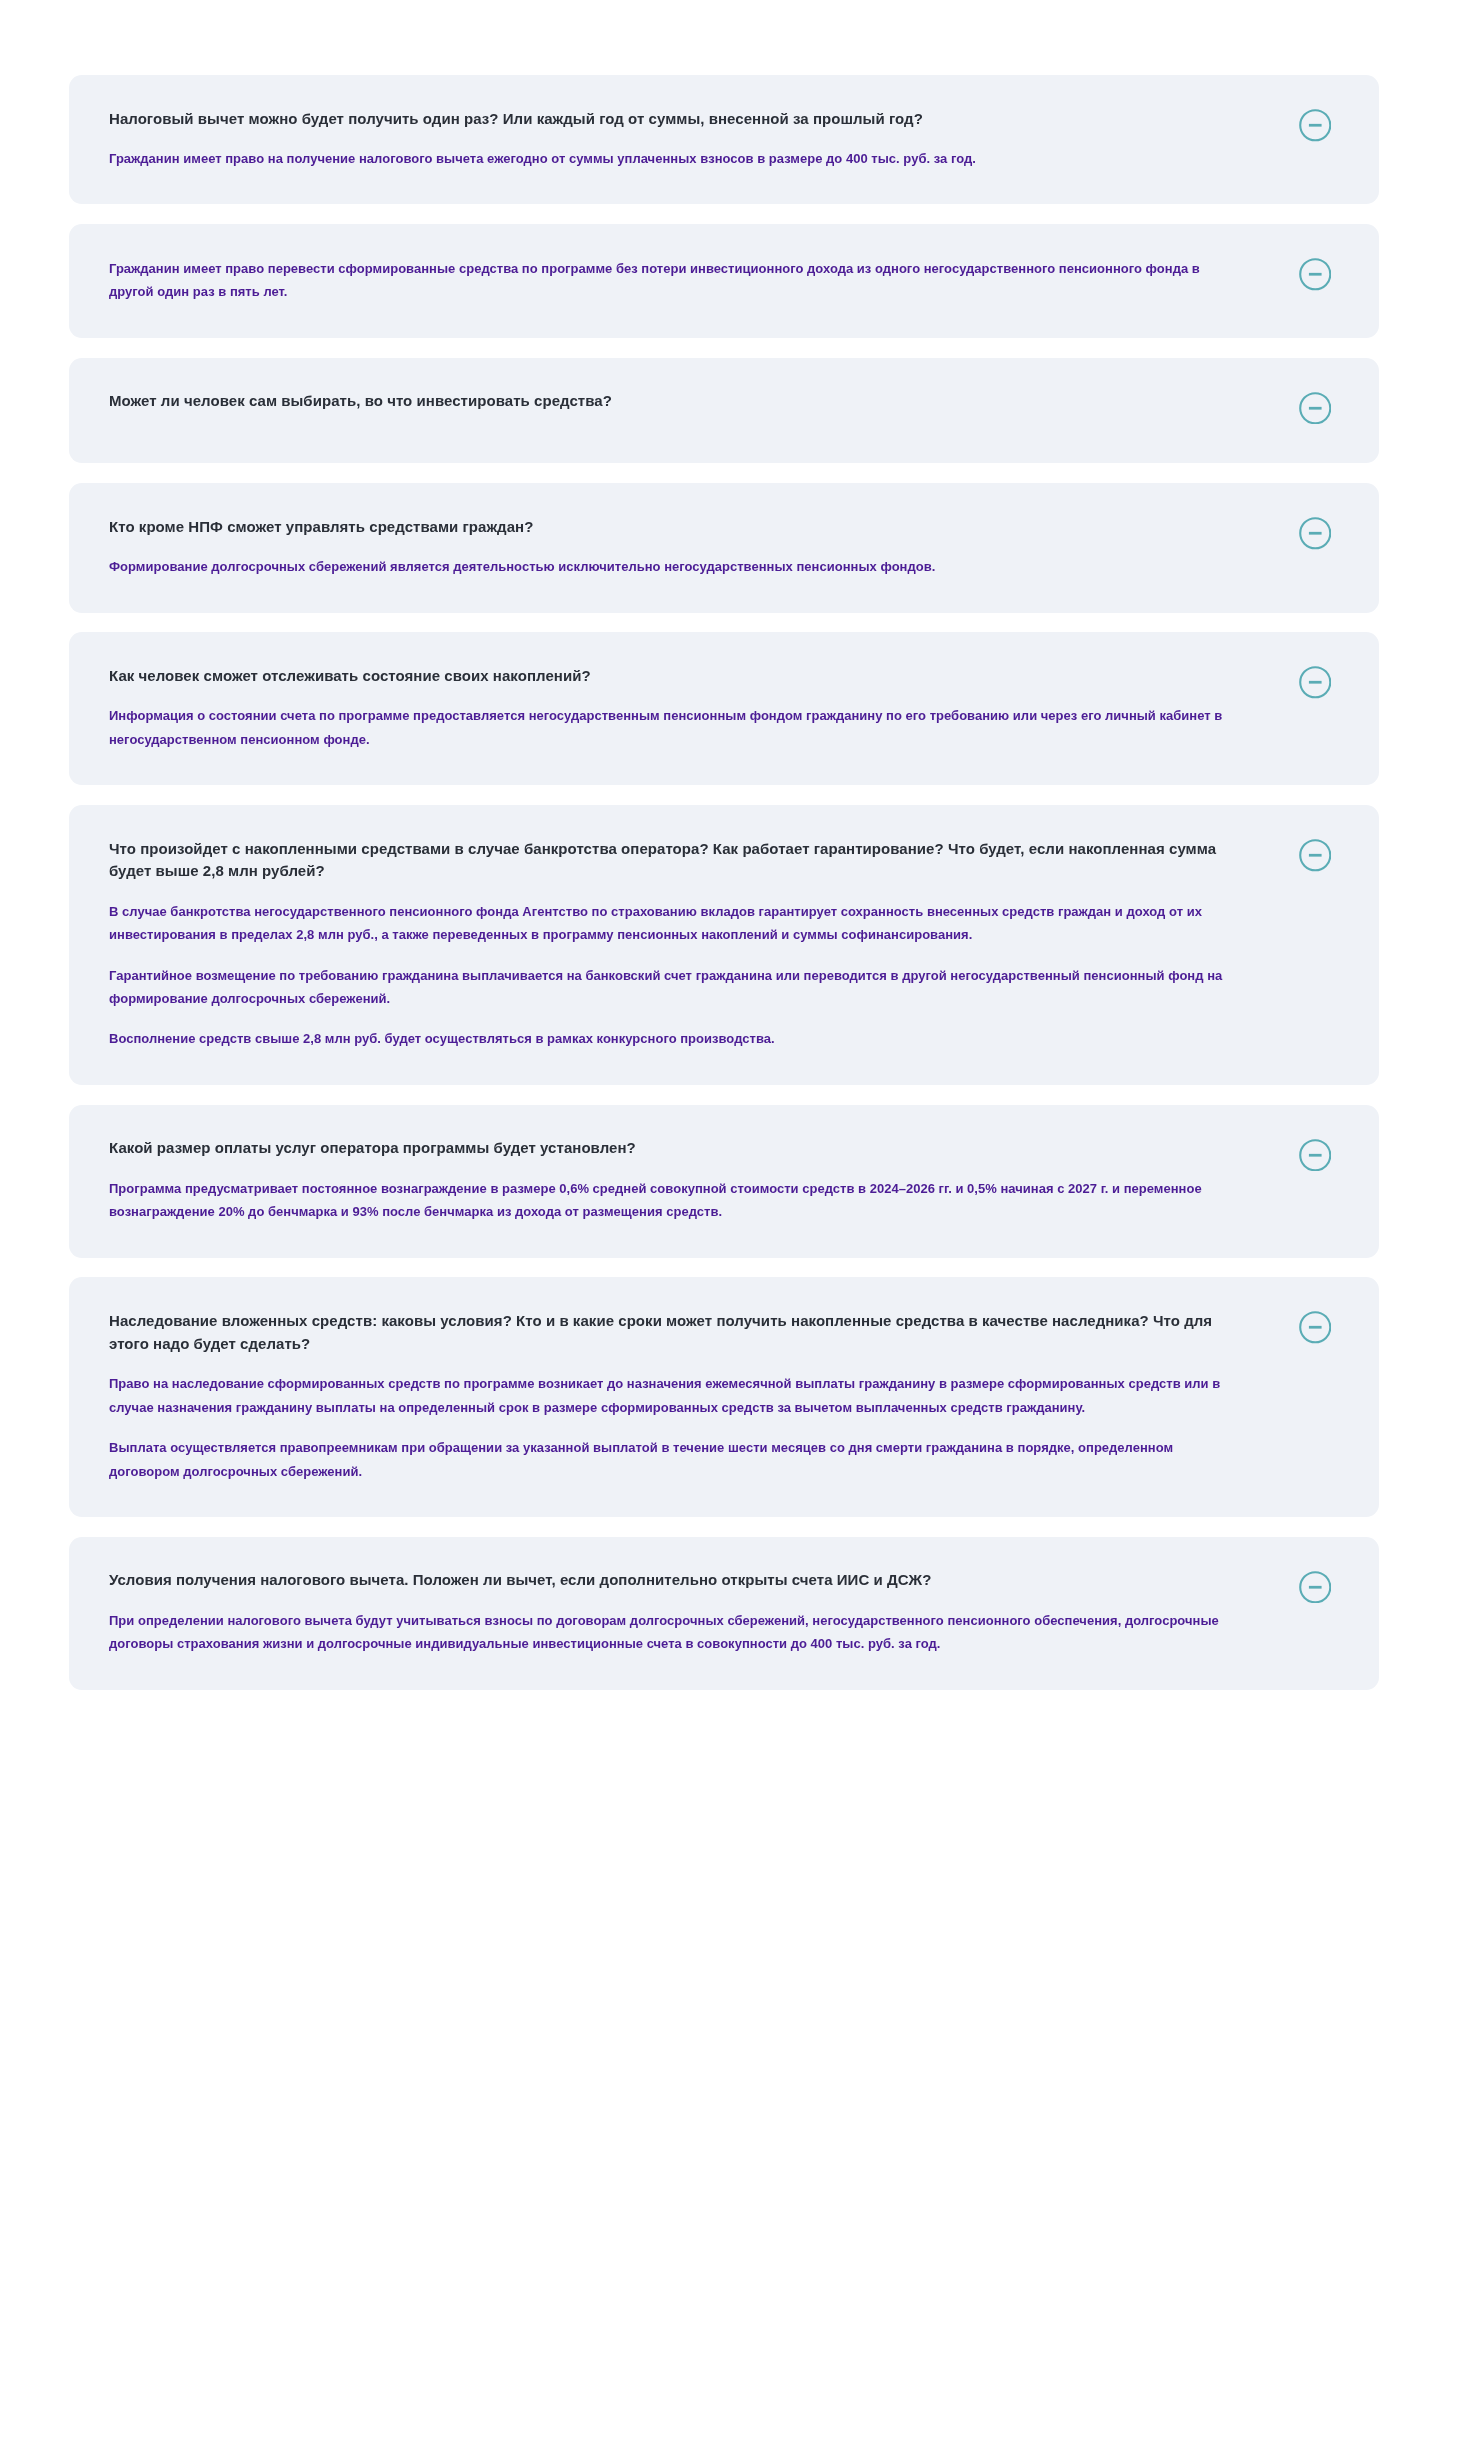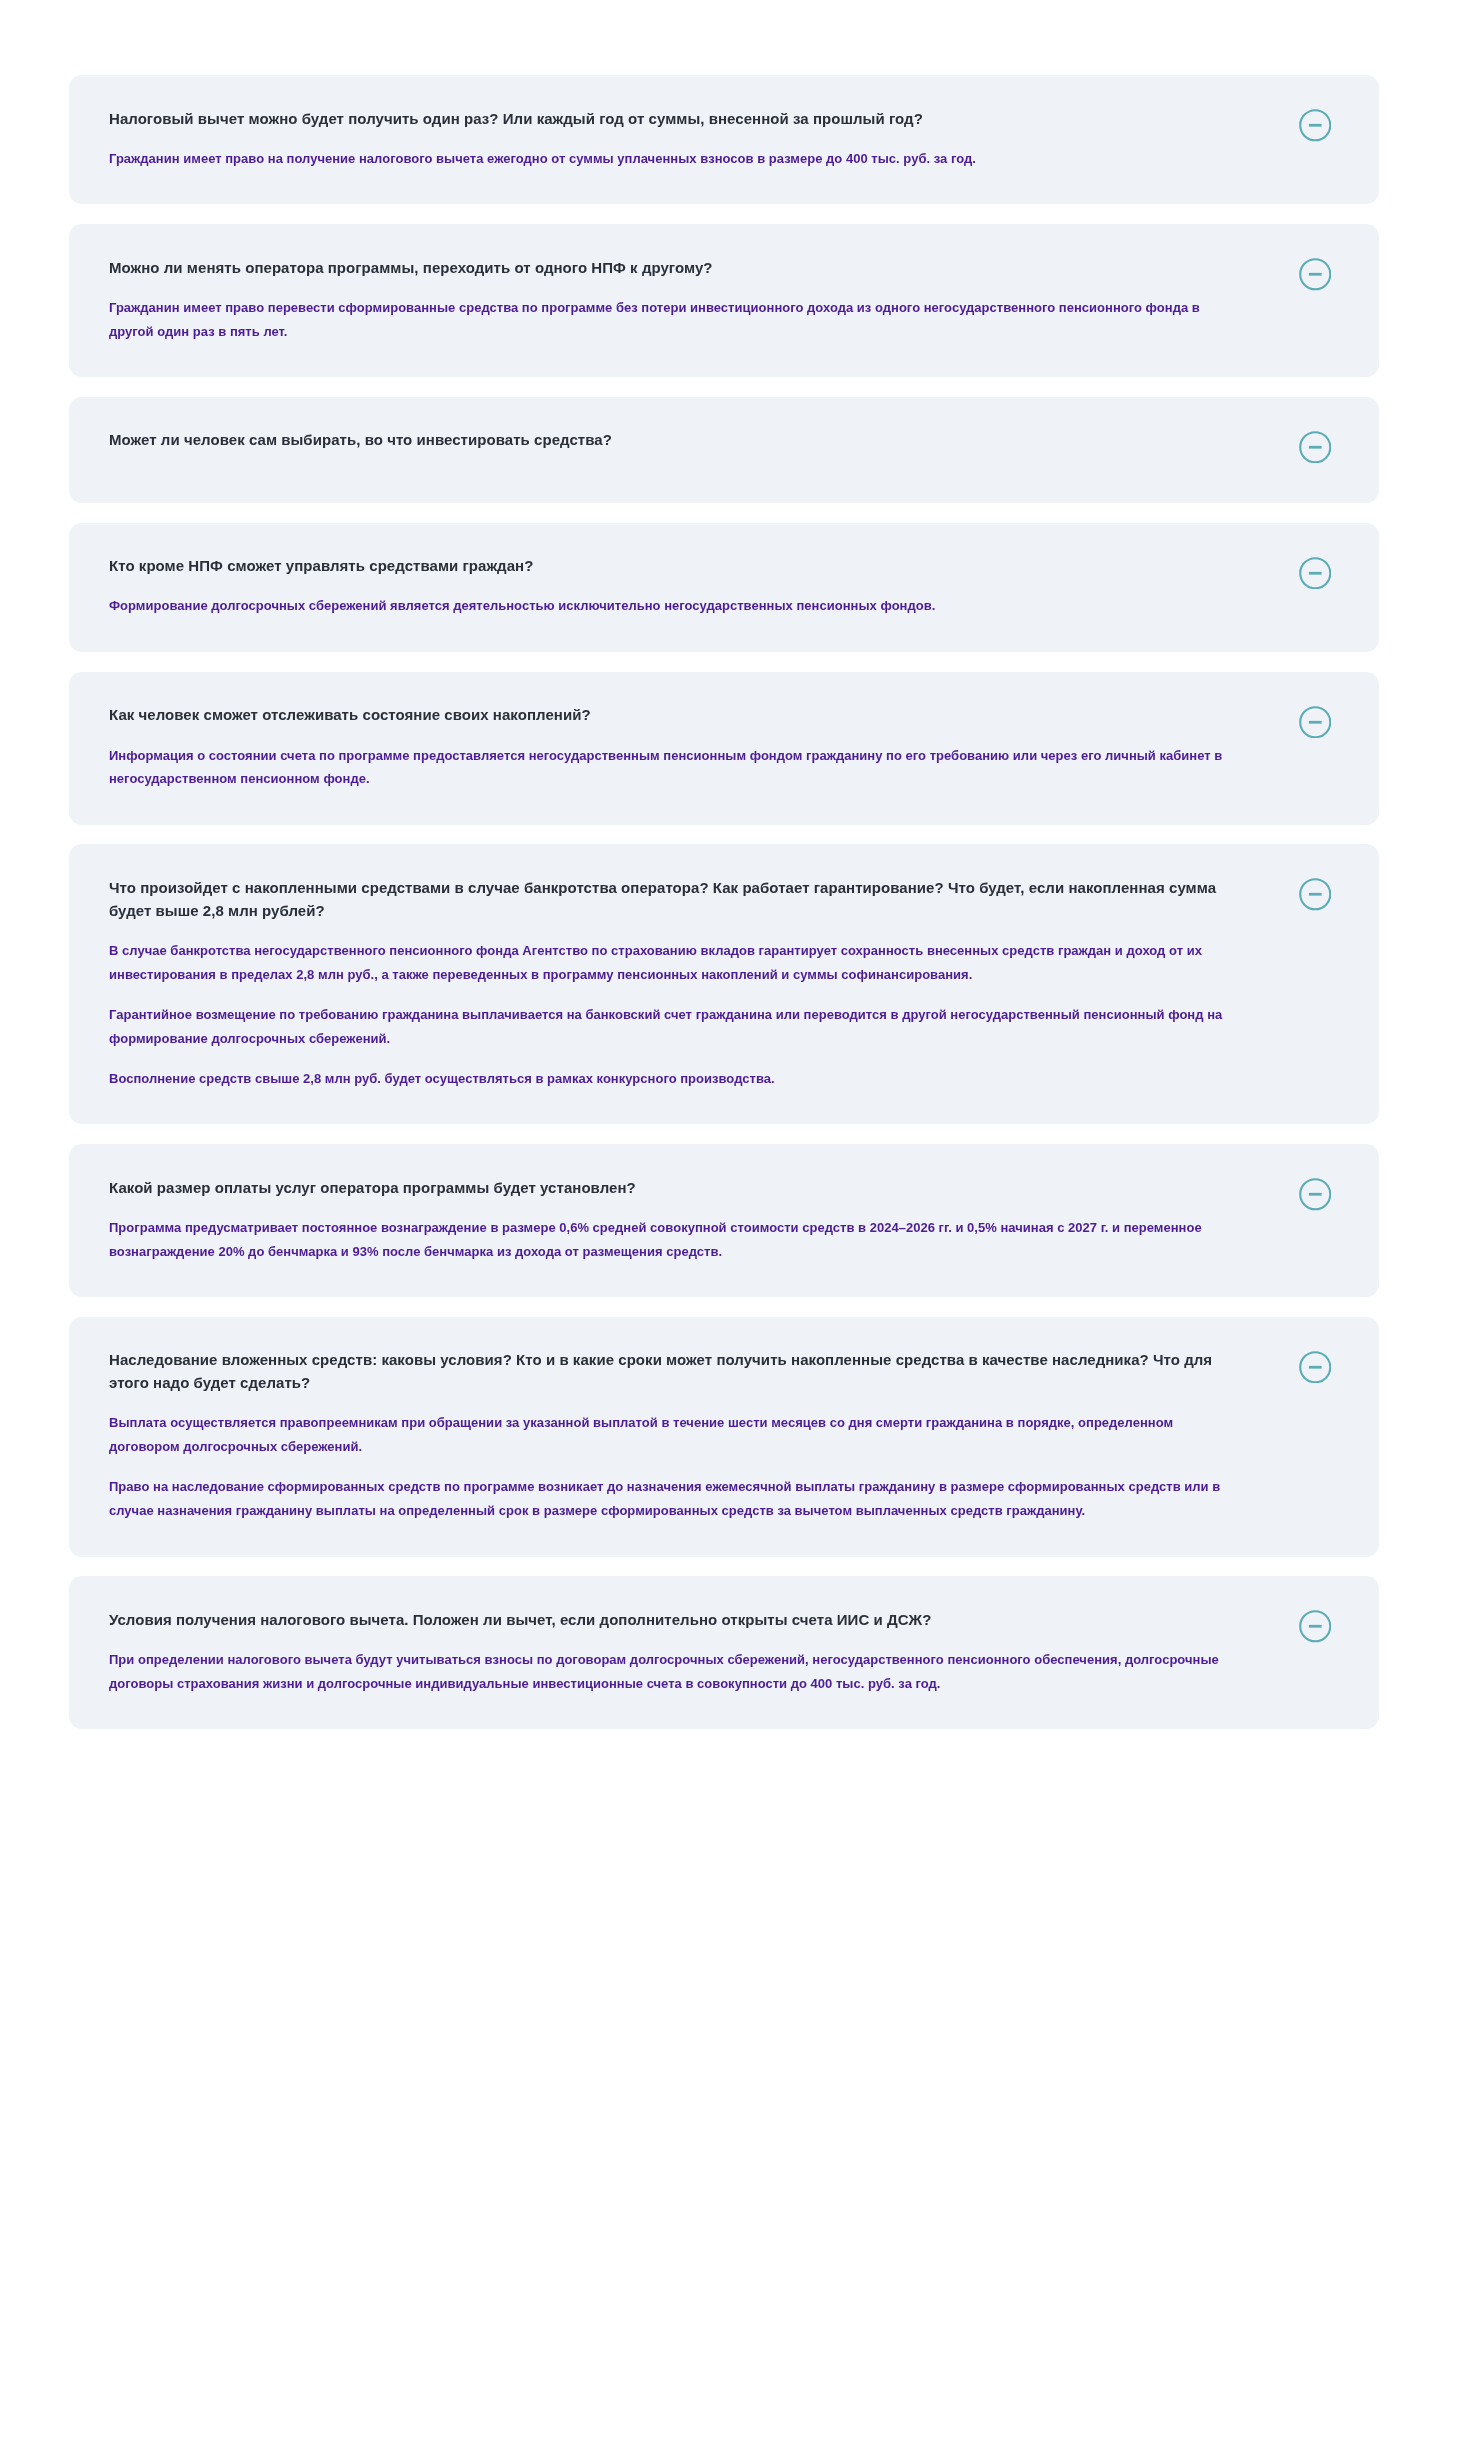--- a/index.html
+++ b/index.html
@@ -94,21 +94,20 @@
         <p class="faq-para">Гражданин имеет право на получение налогового вычета ежегодно от суммы уплаченных взносов в размере до 400 тыс. руб. за год.</p>
       </div>
       <button class="faq-toggle" type="button">
         <svg viewBox="0 0 40 40">
           <circle class="ring" cx="20" cy="20" r="18.5" stroke="#5aacb5"></circle>
           <line class="bar" x1="12.2" y1="20" x2="27.8" y2="20" stroke="#5aacb5"></line>
         </svg>
       </button>
     </section>
     <section class="faq-item">
-      <h3 class="faq-question">Можно ли менять оператора программы, переходить от одного НПФ к другому?</h3>
       <div class="faq-answer">
         <p class="faq-para">Гражданин имеет право перевести сформированные средства по программе без потери инвестиционного дохода из одного негосударственного пенсионного фонда в другой один раз в пять лет.</p>
       </div>
       <button class="faq-toggle" type="button">
         <svg viewBox="0 0 40 40">
           <circle class="ring" cx="20" cy="20" r="18.5" stroke="#5aacb5"></circle>
           <line class="bar" x1="12.2" y1="20" x2="27.8" y2="20" stroke="#5aacb5"></line>
         </svg>
       </button>
     </section>
@@ -167,22 +166,22 @@
       <button class="faq-toggle" type="button">
         <svg viewBox="0 0 40 40">
           <circle class="ring" cx="20" cy="20" r="18.5" stroke="#5aacb5"></circle>
           <line class="bar" x1="12.2" y1="20" x2="27.8" y2="20" stroke="#5aacb5"></line>
         </svg>
       </button>
     </section>
     <section class="faq-item">
       <h3 class="faq-question">Наследование вложенных средств: каковы условия? Кто и в какие сроки может получить накопленные средства в качестве наследника? Что для этого надо будет сделать?</h3>
       <div class="faq-answer">
+        <p class="faq-para">Право на наследование сформированных средств по программе возникает до назначения ежемесячной выплаты гражданину в размере сформированных средств или в случае назначения гражданину выплаты на определенный срок в размере сформированных средств за вычетом выплаченных средств гражданину.</p>
         <p class="faq-para">Выплата осуществляется правопреемникам при обращении за указанной выплатой в течение шести месяцев со дня смерти гражданина в порядке, определенном договором долгосрочных сбережений.</p>
-        <p class="faq-para">Право на наследование сформированных средств по программе возникает до назначения ежемесячной выплаты гражданину в размере сформированных средств или в случае назначения гражданину выплаты на определенный срок в размере сформированных средств за вычетом выплаченных средств гражданину.</p>
       </div>
       <button class="faq-toggle" type="button">
         <svg viewBox="0 0 40 40">
           <circle class="ring" cx="20" cy="20" r="18.5" stroke="#5aacb5"></circle>
           <line class="bar" x1="12.2" y1="20" x2="27.8" y2="20" stroke="#5aacb5"></line>
         </svg>
       </button>
     </section>
     <section class="faq-item">
       <h3 class="faq-question">Условия получения налогового вычета. Положен ли вычет, если дополнительно открыты счета ИИС и ДСЖ?</h3>

